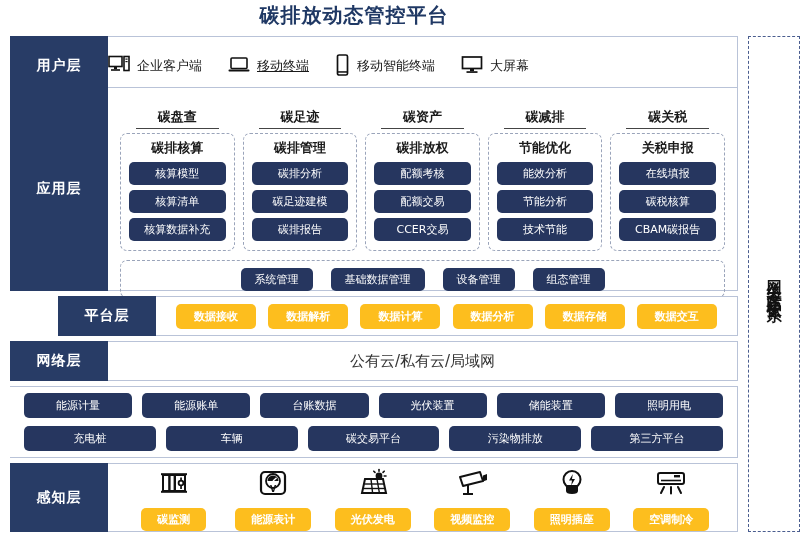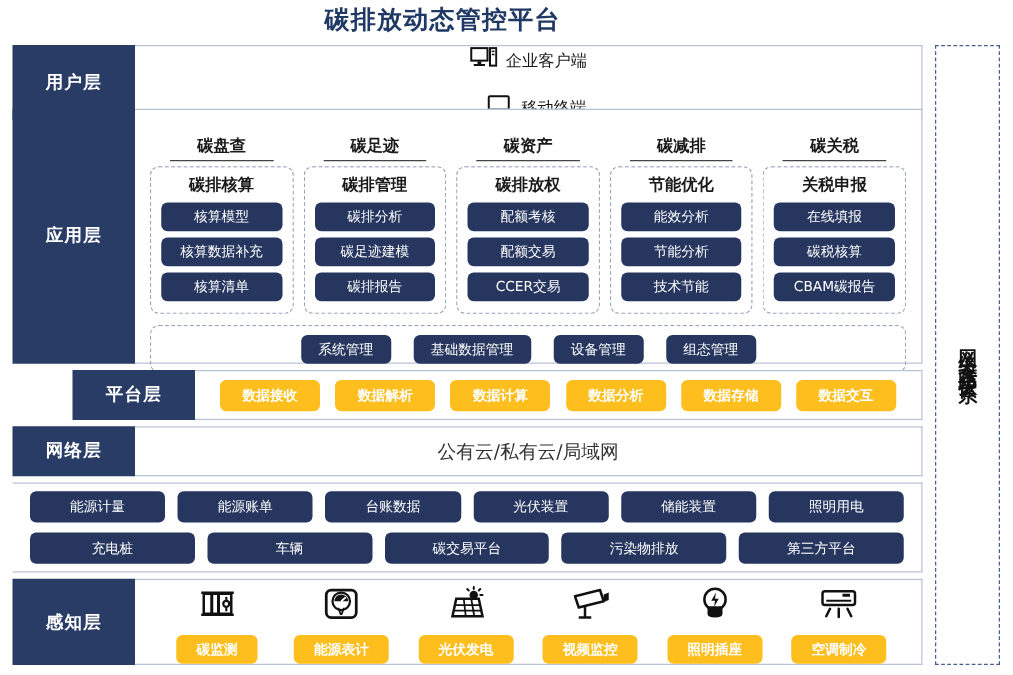--- a/index.html
+++ b/index.html
@@ -49,21 +49,20 @@
     border-left:none;
     box-sizing:border-box;
     position:relative;
   }
 
   
   .user-row{
     display:flex;align-items:center;height:100%;
     padding-left:0;
     gap:14px;
-    flex-direction:column;
   }
   .user-item{
     display:flex;align-items:center;gap:7px;
     font-size:13px;color:#1a1a1a;
     white-space:nowrap;
   }
   .user-item .ico{display:block;}
 
   
   .app-groups{
@@ -210,21 +209,21 @@
                 <rect x="6" y="12" width="3" height="2.2" fill="#111"></rect>
                 <rect x="3" y="14.2" width="9" height="1.6" fill="#111"></rect>
                 <rect x="16" y="1.5" width="5" height="14" fill="none" stroke="#111" stroke-width="1.6"></rect>
                 <rect x="17.4" y="3.5" width="2.2" height="1.2" fill="#111"></rect>
                 <rect x="17.4" y="6" width="2.2" height="1.2" fill="#111"></rect>
               </svg>
             </span>
             <span>企业客户端</span>
           </div>
 
-          <div class="user-item" style="margin-left:12px;">
+          <div class="user-item" style="margin-left:12px;text-decoration:underline;">
             <span class="ico">
               <svg width="22" height="19" viewBox="0 0 22 19">
                 <rect x="3" y="3" width="16" height="10.5" rx="1" fill="none" stroke="#111" stroke-width="1.6"></rect>
                 <rect x="0.5" y="14.6" width="21" height="1.9" rx="0.9" fill="#111"></rect>
               </svg>
             </span>
             <span>移动终端</span>
           </div>
 
           <div class="user-item" style="margin-left:12px;">
@@ -255,22 +254,22 @@
     <div class="layer" id="layer-app" style="top:51px;height:204px;">
       <div class="layer-label">应用层</div>
       <div class="layer-body">
         <div class="app-groups">
 
           <div class="app-group">
             <div class="group-title">碳盘查</div>
             <div class="group-box">
               <div class="group-sub">碳排核算</div>
               <span class="pill">核算模型</span>
+              <span class="pill">核算清单</span>
               <span class="pill">核算数据补充</span>
-              <span class="pill">核算清单</span>
             </div>
           </div>
 
           <div class="app-group">
             <div class="group-title">碳足迹</div>
             <div class="group-box">
               <div class="group-sub">碳排管理</div>
               <span class="pill">碳排分析</span>
               <span class="pill">碳足迹建模</span>
               <span class="pill">碳排报告</span>

